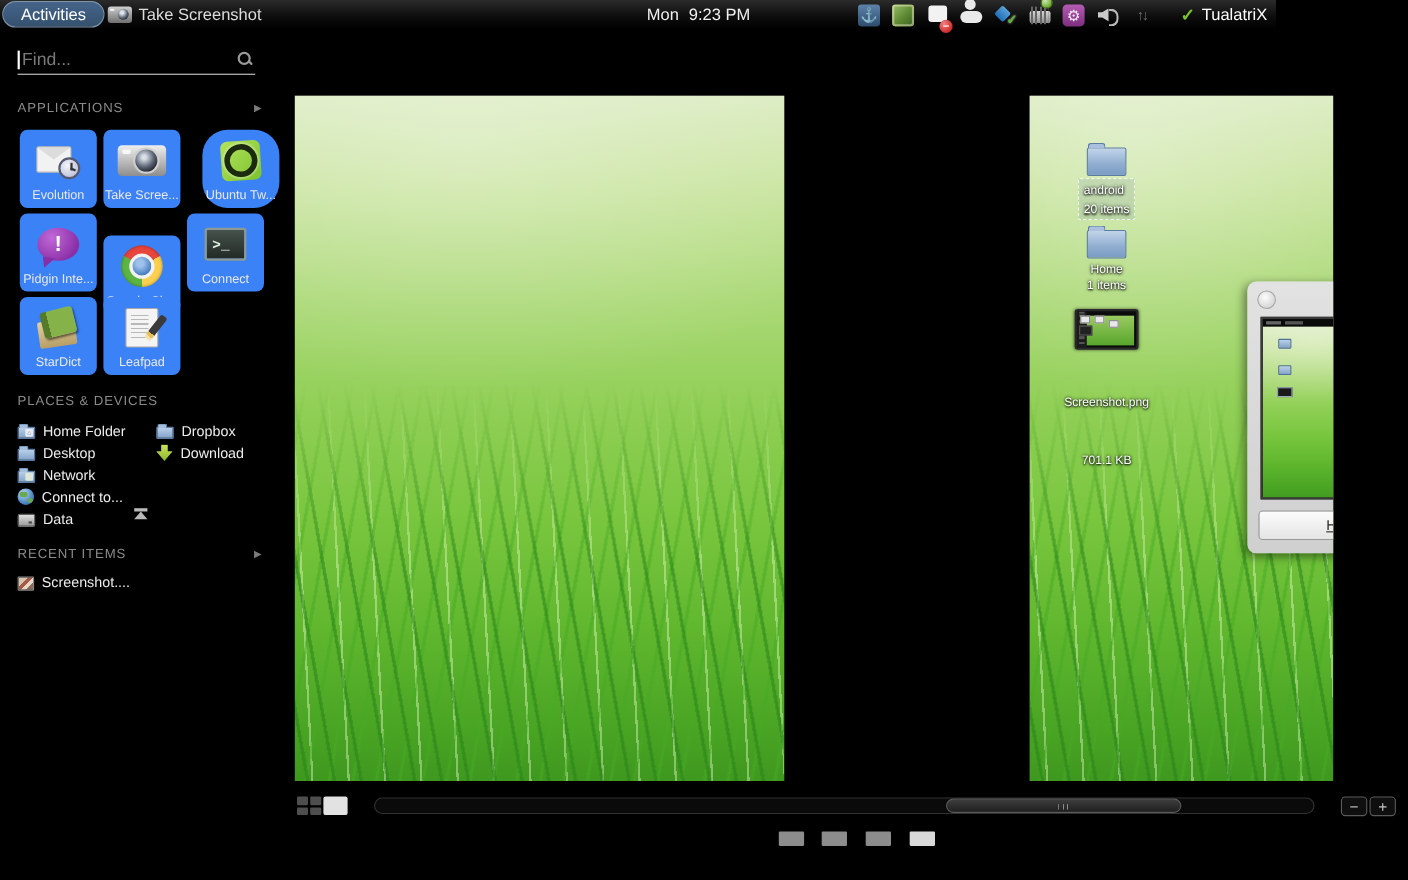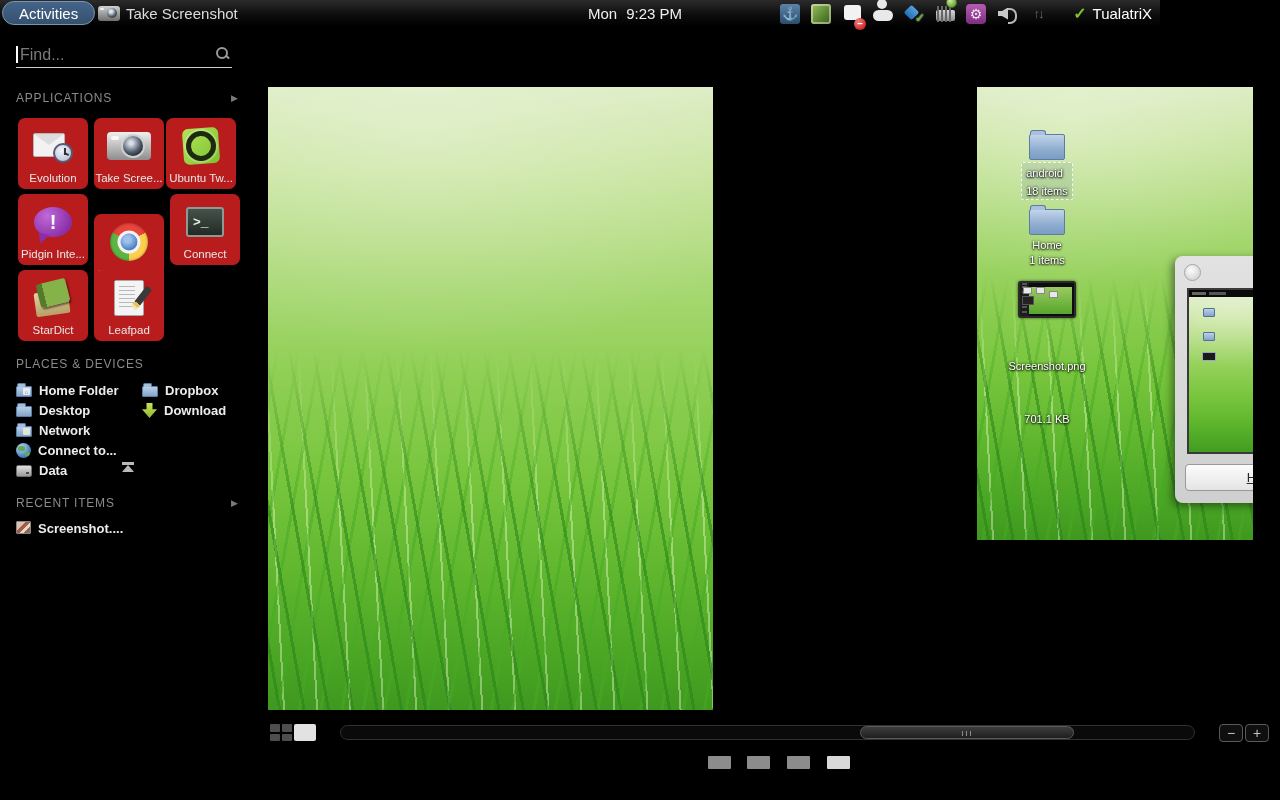--- a/index.html
+++ b/index.html
@@ -59,21 +59,21 @@
   #search-box { left:16px; top:42px; width:216px; height:26px; border-bottom:1px solid #cfcfcf;
     display:flex; align-items:center; color:#7a7a7a; font-size:16px; }
   #caret { width:2px; height:17px; background:#fff; margin-right:2px; }
   .mag { position:absolute; right:2px; top:5px; width:14px; height:14px; }
   .mag::before { content:""; position:absolute; left:0; top:0; width:8px; height:8px;
     border:2px solid #9a9a9a; border-radius:50%; }
   .mag::after { content:""; position:absolute; left:9px; top:9px; width:5px; height:2px;
     background:#9a9a9a; transform:rotate(45deg); border-radius:1px; }
   .sect-head { color:#8a8a8a; font-size:12px; letter-spacing:.8px; }
   .sect-arrow { position:absolute; color:#7a7a7a; font-size:9px; }
-  .tile { width:70px; height:71px; background:#b91c1c; border-radius:7px; position:absolute;
+  .tile { width:70px; height:71px; background:#3b82f6; border-radius:7px; position:absolute;
     display:flex; flex-direction:column; align-items:center; justify-content:flex-end; padding-bottom:5px; }
   .tile-label { color:#e8e8e8; font-size:11.5px; white-space:nowrap; }
   .tile-icon { position:absolute; top:7px; left:50%; transform:translateX(-50%); width:46px; height:42px;
     display:flex; align-items:center; justify-content:center; }
 
   
   .i-evo { position:relative; width:40px; height:30px; }
   .i-evo .env { position:absolute; left:0; top:2px; width:32px; height:24px; background:#f2f2f2; border:1px solid #b5b5b5; border-radius:2px; }
   .i-evo .env::before { content:""; position:absolute; left:0; top:0; border-left:15px solid transparent;
     border-right:15px solid transparent; border-top:11px solid #dcdcdc; }
@@ -111,21 +111,21 @@
     background:linear-gradient(90deg,#557a2a 0 6px, #86b24a 6px 100%); transform:rotate(-14deg);
     border-radius:3px; box-shadow:1px 2px 2px rgba(0,0,0,.5); }
   .i-leaf { position:relative; width:30px; height:36px; background:#f4f4f4; border:1px solid #a8a8a8; border-radius:2px; }
   .i-leaf::before { content:""; position:absolute; left:4px; top:5px; width:16px; height:24px;
     background:repeating-linear-gradient(180deg,#b9b9b9 0 1px, transparent 1px 4px); }
   .i-leaf::after { content:""; position:absolute; right:-2px; top:4px; width:7px; height:26px;
     background:linear-gradient(180deg,#3a3a3a 0 75%, #e8c05a 75% 88%, #f2e2b0 88%); transform:rotate(38deg);
     border-radius:2px; }
 
   
-  .place-row { position:absolute; display:flex; align-items:flex-start; gap:7px; color:#ececec; font-size:13px; height:16px;font-weight:bold; }
+  .place-row { position:absolute; display:flex; align-items:flex-end; gap:7px; color:#ececec; font-size:13px; height:16px; }
   .fold { width:16px; height:11px; position:relative; background:linear-gradient(180deg,#b9cfe8,#84a4ca);
     border:1px solid #5c7da3; border-radius:1px; margin-top:3px; }
   .fold::before { content:""; position:absolute; left:0px; top:-4px; width:7px; height:3px;
     background:#a5bedd; border:1px solid #5c7da3; border-bottom:none; border-radius:2px 2px 0 0; }
   .fold .emb { position:absolute; right:1px; bottom:1px; width:7px; height:7px; border-radius:1px; font-size:6px;
     display:flex; align-items:center; justify-content:center; }
   .emb-home { background:#e8ecf2; color:#5a7ca6; }
   .emb-net { background:#dfe8d8; color:#3a6a3a; border-radius:50%; }
   .i-globe { width:15px; height:15px; border-radius:50%;
     background:radial-gradient(circle at 35% 30%, #9ec6e8 15%, #4a86c2 60%, #2d5a96 100%); position:relative; overflow:hidden; }
@@ -148,21 +148,21 @@
     radial-gradient(130% 55% at 35% 8%, rgba(255,255,255,.28), transparent 65%),
     linear-gradient(180deg,#dcecc2 0%,#c8e49e 14%,#abd977 30%,#90cf55 46%,#79c63e 62%,#60b72e 78%,#4aa524 92%,#3f981f 100%); }
   .blades { position:absolute; left:0; bottom:0; width:100%; height:58%;
     background:
       repeating-linear-gradient(80deg, rgba(27,94,22,0) 0 10px, rgba(40,130,25,.55) 10px 13px, rgba(27,94,22,0) 13px 24px),
       repeating-linear-gradient(100deg, rgba(46,125,30,0) 0 8px, rgba(70,170,35,.5) 8px 11px, rgba(46,125,30,0) 11px 21px),
       repeating-linear-gradient(87deg, rgba(235,255,205,0) 0 15px, rgba(242,255,215,.4) 15px 17px, rgba(235,255,205,0) 17px 33px);
     -webkit-mask-image:linear-gradient(180deg,transparent 0,#000 45%);
     mask-image:linear-gradient(180deg,transparent 0,#000 45%); }
   #ws-left { left:268px; top:87px; width:445px; height:623px; overflow:hidden; }
-  #ws-right { left:977px; top:87px; width:276px; height:453px; overflow:hidden;text-decoration:underline; }
+  #ws-right { left:936px; top:87px; width:276px; height:623px; overflow:hidden;text-decoration:underline; }
 
   
   .dicon { position:absolute; width:120px; left:10px; display:flex; flex-direction:column; align-items:center; }
   .dlabel { color:#fff; font-size:11px; line-height:15px; text-align:center;
     text-shadow:0 1px 2px #000, 0 0 3px #000; }
   .dfold { width:36px; height:26px; position:relative; background:linear-gradient(180deg,#c2d4ea 0%,#8fadd0 60%,#7b9cc4 100%);
     border:1px solid #5c7da3; border-radius:2px; }
   .dfold::before { content:""; position:absolute; left:0px; top:-5px; width:14px; height:4px;
     background:#aac0de; border:1px solid #5c7da3; border-bottom:none; border-radius:3px 3px 0 0; }
   .sel-box { border:1px dashed rgba(255,255,255,.85); border-radius:2px; padding:0 4px; margin-top:2px;
@@ -273,21 +273,21 @@
         </span>
       </span>
     <span class="tile-label">Evolution</span>
   </div>
   <div class="tile" style="left:94px;top:118px;">
     <span class="tile-icon">
         <span class="i-cam"></span>
       </span>
     <span class="tile-label">Take Scree...</span>
   </div>
-  <div class="tile" style="left:166px;top:118px;">
+  <div class="tile" style="left:184px;top:118px;border-radius:23px;">
     <span class="tile-icon">
         <span class="i-utweak"></span>
       </span>
     <span class="tile-label">Ubuntu Tw...</span>
   </div>
   <div class="tile" style="left:18px;top:194px;">
     <span class="tile-icon">
         <span class="i-pidgin">!</span>
       </span>
     <span class="tile-label">Pidgin Inte...</span>
@@ -369,21 +369,21 @@
   </div>
 
   
   <div class="abs grass" id="ws-right">
     <div class="blades"></div>
 
     <div class="dicon" style="top:47px;">
       <span class="dfold"></span>
       <span class="sel-box">
         <span class="dlabel">android</span><br>
-        <span class="dlabel">18 items</span>
+        <span class="dlabel">20 items</span>
       </span>
     </div>
 
     <div class="dicon" style="top:122px;">
       <span class="dfold"></span>
       <span class="dlabel" style="margin-top:3px;">Home</span>
       <span class="dlabel">1 items</span>
     </div>
 
     <div class="dicon" style="top:194px;gap:38px;">

